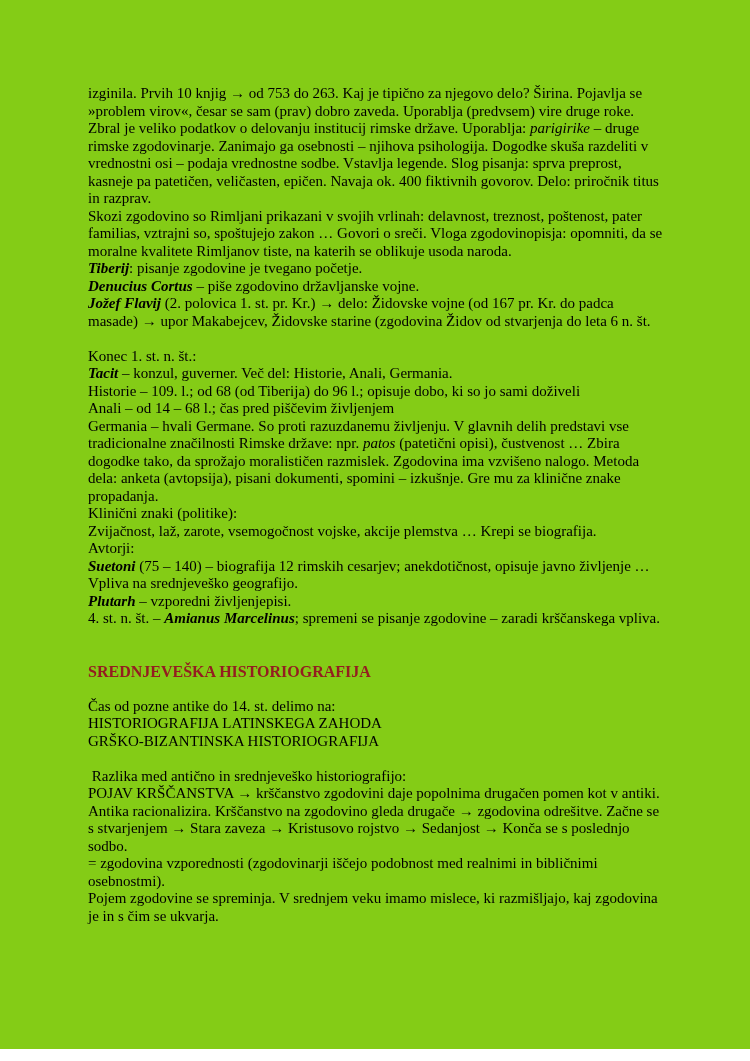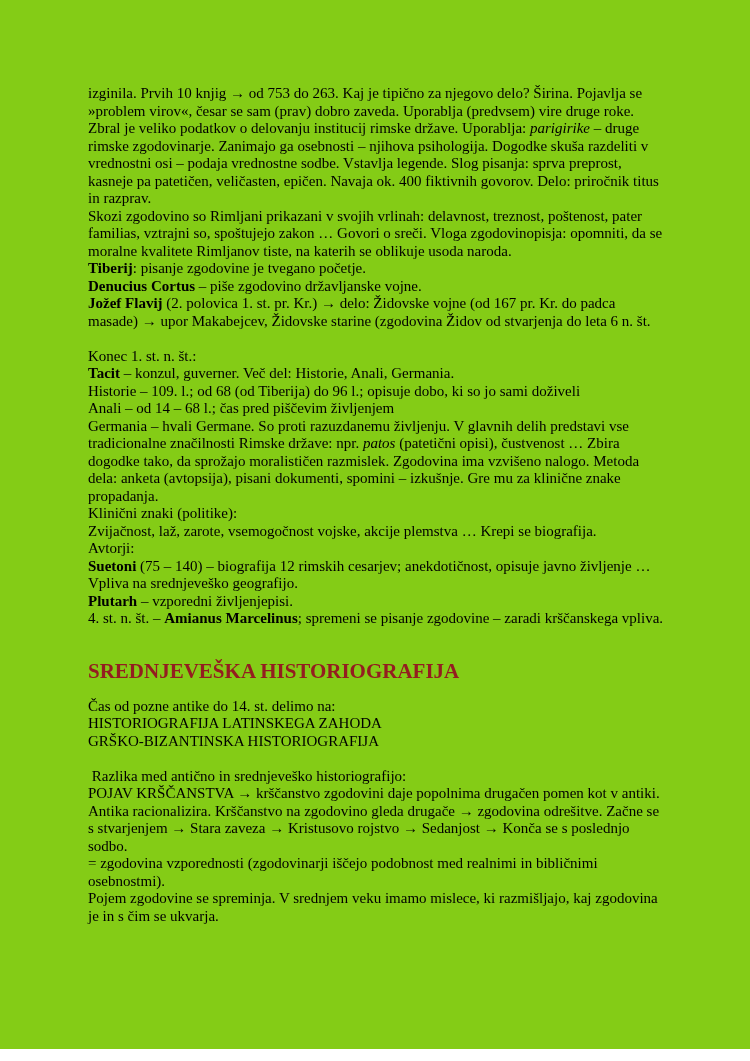--- a/index.html
+++ b/index.html
@@ -22,24 +22,24 @@
     font-family: "Liberation Serif", "DejaVu Serif", serif;
     font-size: 15px;
     line-height: 17.5px;
     color: #000000;
     white-space: pre-wrap;
   }
   .line { min-height: 17.5px; }
   .para { }
   .heading {
     font-weight: bold;
-    font-size: 21px;
+    font-size: 16px;
     line-height: 17.5px;
   }
-  .run.b { font-weight: bold; }
+  .run.b { font-weight: bold; font-style: italic; }
   .run.i { font-style: italic; }
   .run.u { }
 </style>
 </head>
 <body>
 
 <div class="page">
   <div class="content" style="color: rgb(0, 0, 0);"><div class="line para"><span class="run">izginila. Prvih 10 knjig → od 753 do 263. Kaj je tipično za njegovo delo? Širina. Pojavlja se »problem virov«, česar se sam (prav) dobro zaveda. Uporablja (predvsem) vire druge roke. Zbral je veliko podatkov o delovanju institucij rimske države. Uporablja: </span><span class="run i">parigirike</span><span class="run"> – druge rimske zgodovinarje. Zanimajo ga osebnosti – njihova psihologija. Dogodke skuša razdeliti v vrednostni osi – podaja vrednostne sodbe. Vstavlja legende. Slog pisanja: sprva preprost, kasneje pa patetičen, veličasten, epičen. Navaja ok. 400 fiktivnih govorov. Delo: priročnik titus in razprav.</span></div><div class="line para"><span class="run">Skozi zgodovino so Rimljani prikazani v svojih vrlinah: delavnost, treznost, poštenost, pater familias, vztrajni so, spoštujejo zakon … Govori o sreči. Vloga zgodovinopisja: opomniti, da se moralne kvalitete Rimljanov tiste, na katerih se oblikuje usoda naroda.</span></div><div class="line para"><span class="run b">Tiberij</span><span class="run">: pisanje zgodovine je tvegano početje.</span></div><div class="line para"><span class="run b">Denucius Cortus</span><span class="run"> – piše zgodovino državljanske vojne.</span></div><div class="line para"><span class="run b">Jožef Flavij</span><span class="run"> (2. polovica 1. st. pr. Kr.) → delo: Židovske vojne (od 167 pr. Kr. do padca masade) → upor Makabejcev, Židovske starine (zgodovina Židov od stvarjenja do leta 6 n. št.</span></div><div class="line blank">&nbsp;</div><div class="line para"><span class="run">Konec 1. st. n. št.:</span></div><div class="line para"><span class="run b">Tacit</span><span class="run"> – konzul, guverner. Več del: Historie, Anali, Germania.</span></div><div class="line para"><span class="run u">Historie</span><span class="run"> – 109. l.; od 68 (od Tiberija) do 96 l.; opisuje dobo, ki so jo sami doživeli</span></div><div class="line para"><span class="run u">Anali</span><span class="run"> – od 14 – 68 l.; čas pred piščevim življenjem</span></div><div class="line para"><span class="run u">Germania</span><span class="run"> – hvali Germane. So proti razuzdanemu življenju. V glavnih delih predstavi vse tradicionalne značilnosti Rimske države: npr. </span><span class="run i">patos</span><span class="run"> (patetični opisi), čustvenost … Zbira dogodke tako, da sprožajo moralističen razmislek. Zgodovina ima vzvišeno nalogo. Metoda dela: anketa (avtopsija), pisani dokumenti, spomini – izkušnje. Gre mu za klinične znake propadanja.</span></div><div class="line para"><span class="run">Klinični znaki (politike):</span></div><div class="line para"><span class="run">Zvijačnost, laž, zarote, vsemogočnost vojske, akcije plemstva … Krepi se biografija.</span></div><div class="line para"><span class="run">Avtorji:</span></div><div class="line para"><span class="run b">Suetoni</span><span class="run"> (75 – 140) – biografija 12 rimskih cesarjev; anekdotičnost, opisuje javno življenje …</span></div><div class="line para"><span class="run">Vpliva na srednjeveško geografijo.</span></div><div class="line para"><span class="run b">Plutarh</span><span class="run"> – vzporedni življenjepisi.</span></div><div class="line para"><span class="run">4. st. n. št. – </span><span class="run b">Amianus Marcelinus</span><span class="run">; spremeni se pisanje zgodovine – zaradi krščanskega vpliva.</span></div><div class="line blank">&nbsp;</div><div class="line blank">&nbsp;</div><div class="line heading" style="color: rgb(148, 29, 32);"><span class="run">SREDNJEVEŠKA HISTORIOGRAFIJA</span></div><div class="line blank">&nbsp;</div><div class="line para"><span class="run">Čas od pozne antike do 14. st. delimo na:</span></div><div class="line para"><span class="run">HISTORIOGRAFIJA LATINSKEGA ZAHODA</span></div><div class="line para"><span class="run">GRŠKO-BIZANTINSKA HISTORIOGRAFIJA</span></div><div class="line blank">&nbsp;</div><div class="line para"><span class="run"> Razlika med antično in srednjeveško historiografijo:</span></div><div class="line para"><span class="run u">POJAV KRŠČANSTVA</span><span class="run"> → krščanstvo zgodovini daje popolnima drugačen pomen kot v antiki. Antika racionalizira. Krščanstvo na zgodovino gleda drugače → zgodovina odrešitve. Začne se s stvarjenjem → Stara zaveza → Kristusovo rojstvo → Sedanjost → Konča se s poslednjo sodbo.</span></div><div class="line para"><span class="run">= zgodovina vzporednosti (zgodovinarji iščejo podobnost med realnimi in bibličnimi osebnostmi).</span></div><div class="line para"><span class="run">Pojem zgodovine se spreminja. V srednjem veku imamo mislece, ki razmišljajo, kaj zgodovina je in s čim se ukvarja.</span></div></div>
 </div>
 

